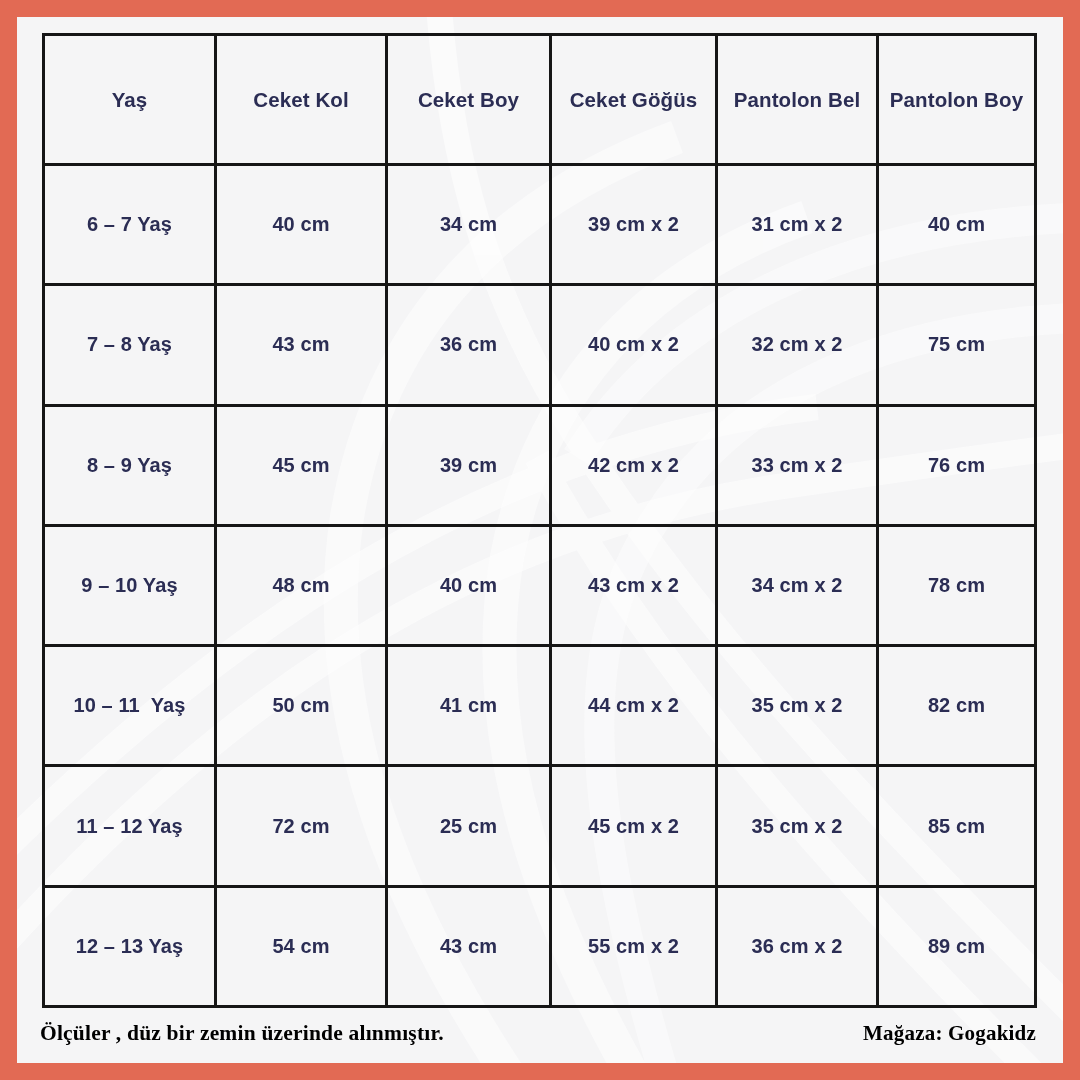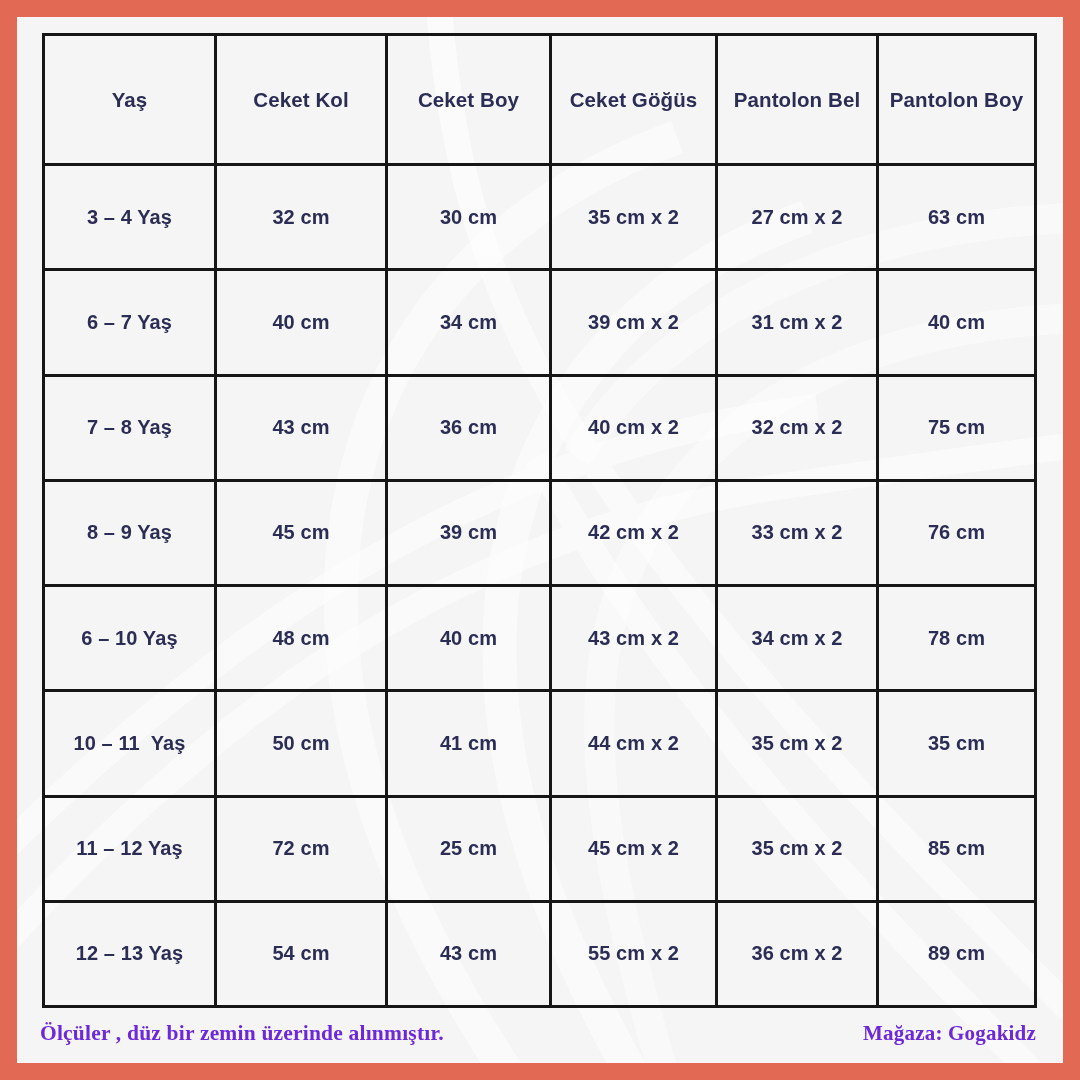--- a/index.html
+++ b/index.html
@@ -84,21 +84,21 @@
     height:40px;
     display:flex;
     align-items:center;
     justify-content:space-between;
     padding:0 27px 0 23px;
   }
   .footer-note,
   .footer-store {
     font-family:"Liberation Serif", serif;
     font-weight:bold;
-    color:#6d28d9;
+    color:#000000;
     font-size:21.5px;
     letter-spacing:0.2px;
     white-space:pre;
   }
   .footer-store { font-size:21px; }
 </style>
 </head>
 <body>
 
 <div class="frame">
@@ -136,28 +136,20 @@
             <th>Yaş</th>
             <th>Ceket Kol</th>
             <th>Ceket Boy</th>
             <th>Ceket Göğüs</th>
             <th>Pantolon Bel</th>
             <th>Pantolon Boy</th>
           </tr>
         </thead>
         <tbody>
             <tr>
-              <td>3 – 4 Yaş</td>
-              <td>32 cm</td>
-              <td>30 cm</td>
-              <td>35 cm x 2</td>
-              <td>27 cm x 2</td>
-              <td>63 cm</td>
-            </tr>
-            <tr>
               <td>6 – 7 Yaş</td>
               <td>40 cm</td>
               <td>34 cm</td>
               <td>39 cm x 2</td>
               <td>31 cm x 2</td>
               <td>40 cm</td>
             </tr>
             <tr>
               <td>7 – 8 Yaş</td>
               <td>43 cm</td>
@@ -168,34 +160,34 @@
             </tr>
             <tr>
               <td>8 – 9 Yaş</td>
               <td>45 cm</td>
               <td>39 cm</td>
               <td>42 cm x 2</td>
               <td>33 cm x 2</td>
               <td>76 cm</td>
             </tr>
             <tr>
-              <td>6 – 10 Yaş</td>
+              <td>9 – 10 Yaş</td>
               <td>48 cm</td>
               <td>40 cm</td>
               <td>43 cm x 2</td>
               <td>34 cm x 2</td>
               <td>78 cm</td>
             </tr>
             <tr>
               <td>10 – 11  Yaş</td>
               <td>50 cm</td>
               <td>41 cm</td>
               <td>44 cm x 2</td>
               <td>35 cm x 2</td>
-              <td>35 cm</td>
+              <td>82 cm</td>
             </tr>
             <tr>
               <td>11 – 12 Yaş</td>
               <td>72 cm</td>
               <td>25 cm</td>
               <td>45 cm x 2</td>
               <td>35 cm x 2</td>
               <td>85 cm</td>
             </tr>
             <tr>

